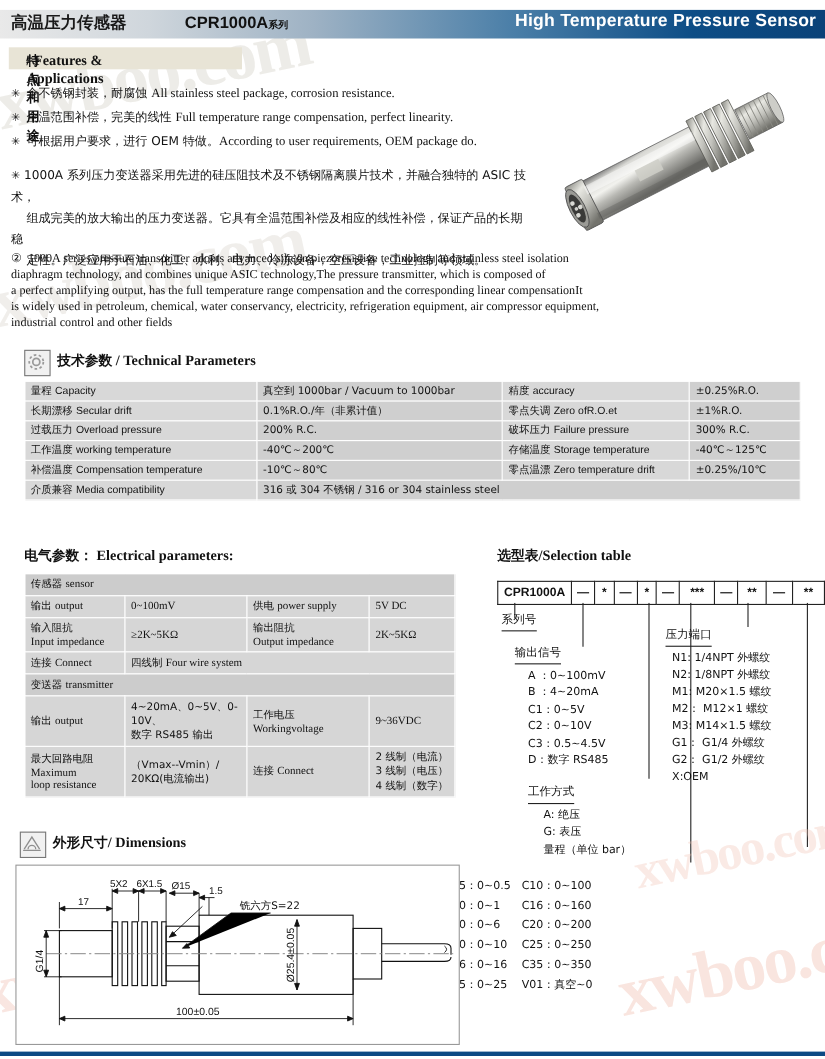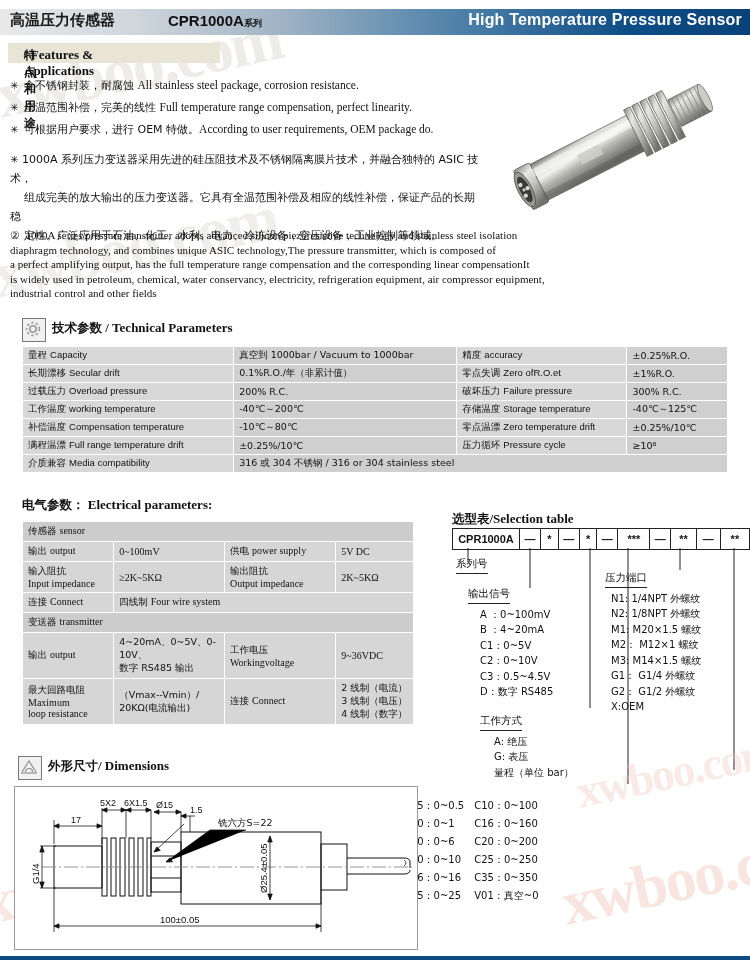--- a/index.html
+++ b/index.html
@@ -314,26 +314,20 @@
       <td><span>存储温度</span> <span class="en">Storage temperature</span></td>
       <td class="alt">-40℃～125℃</td>
     </tr>
     <tr>
       <td><span>补偿温度</span> <span class="en">Compensation temperature</span></td>
       <td class="alt">-10℃～80℃</td>
       <td><span>零点温漂</span> <span class="en">Zero temperature drift</span></td>
       <td class="alt">±0.25%/10℃</td>
     </tr>
     <tr>
-      <td><span>满程温漂</span> <span class="en">Full range temperature drift</span></td>
-      <td class="alt">±0.25%/10℃</td>
-      <td><span>压力循环</span> <span class="en">Pressure cycle</span></td>
-      <td class="alt">≥10⁸</td>
-    </tr>
-    <tr>
       <td><span>介质兼容</span> <span class="en">Media compatibility</span></td>
       <td class="alt" colspan="3">316 或 304 不锈钢 / 316 or 304 stainless steel</td>
     </tr>
   </tbody>
     </table>
 
   <div class="sub-head" style="left:22px;top:497px;">
     <span class="cn">电气参数：</span>
     <span class="en">Electrical parameters:</span>
   </div>
@@ -370,21 +364,21 @@
     </tr>
     <tr>
       <td><span>最大回路电阻</span><br><span class="en">Maximum</span><br><span class="en">loop resistance</span></td>
       <td><span>（Vmax--Vmin）/</span><br><span>20KΩ(电流输出)</span></td>
       <td><span>连接</span> <span class="en">Connect</span></td>
       <td><span>2 线制（电流）</span><br><span>3 线制（电压）</span><br><span>4 线制（数字）</span></td>
     </tr>
   </tbody>
     </table>
 
-  <div class="sub-head" style="left:452px;top:497px;margin-top:14px;">
+  <div class="sub-head" style="left:452px;top:497px;">
     <span class="cn">选型表</span><span class="en">/Selection table</span>
   </div>
 
   <table class="seltbl">
     <tbody>
         <tr>
       <td style="width:62px;">CPR1000A</td>
       <td style="width:14px;">—</td>
       <td style="width:16px;">*</td>
       <td style="width:14px;">—</td>

